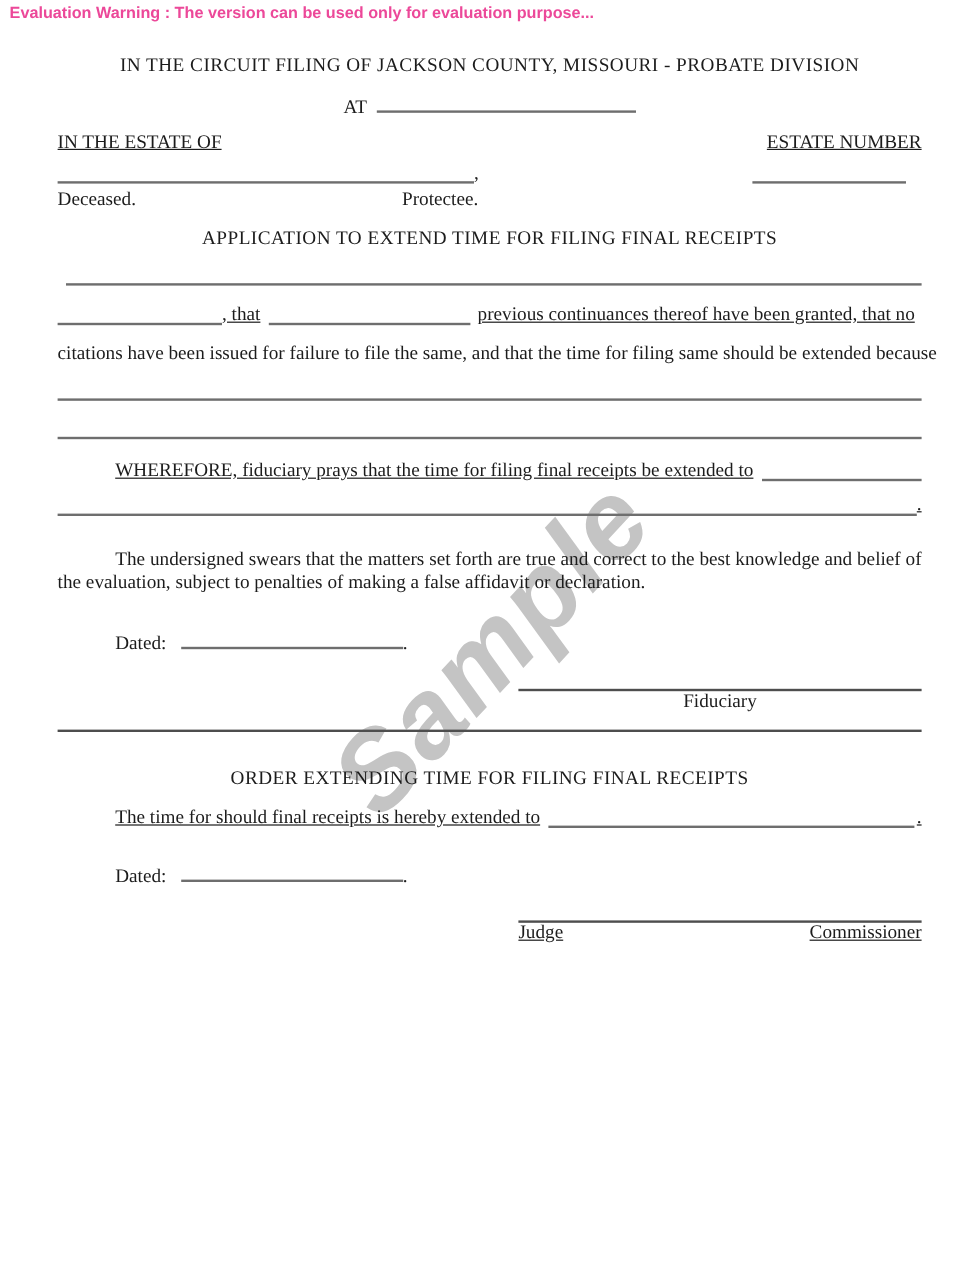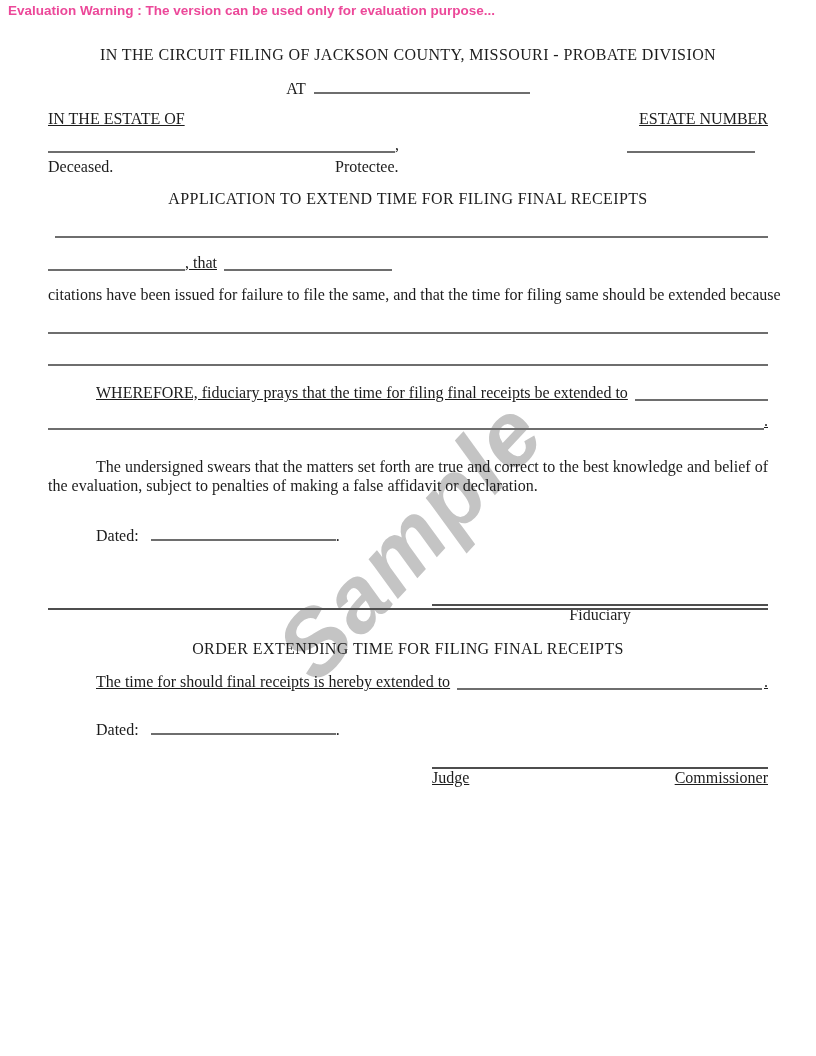--- a/index.html
+++ b/index.html
@@ -72,20 +72,21 @@
     <div class="row center heading" style="top:190px;">APPLICATION TO EXTEND TIME FOR FILING FINAL RECEIPTS</div>
 
     <div class="row fline" style="top:222px;">
       <span class="blank grow" style="margin-left:7px;"></span>
     </div>
 
     <div class="row fline" style="top:254px;">
       <span class="blank" style="width:137px;"></span>
       <span class="nowrap">, that</span>
       <span class="blank grow" style="margin-left:7px;margin-right:6px;max-width:168px;"></span>
+      <span class="nowrap">previous continuances thereof have been granted, that no</span>
     </div>
 
     <div class="row nowrap" style="top:286px;">citations have been issued for failure to file the same, and that the time for filing same should be extended because</div>
 
     <div class="row" style="top:316px;">
       <div class="blank" style="height:16px;"></div>
     </div>
 
     <div class="row" style="top:348px;">
       <div class="blank" style="height:16px;"></div>
@@ -101,21 +102,21 @@
       <span>.</span>
     </div>
 
     <div class="row swear" style="top:458px;">The undersigned swears that the matters set forth are true and correct to the best knowledge and belief of the evaluation, subject to penalties of making a false affidavit or declaration.</div>
 
     <div class="row" style="top:526px;">
       <span class="indent">Dated:</span>
       <span class="iblank" style="width:185px;margin-left:8px;"></span><span>.</span>
     </div>
 
-    <div class="sigbox" style="top:588px;">
+    <div class="sigbox" style="top:558px;">
       <div class="sigline"></div>
       <div class="center">Fiduciary</div>
     </div>
 
     <div class="row" style="top:592px;">
       <div class="sigline"></div>
     </div>
 
     <div class="row center heading" style="top:640px;">ORDER EXTENDING TIME FOR FILING FINAL RECEIPTS</div>
 

